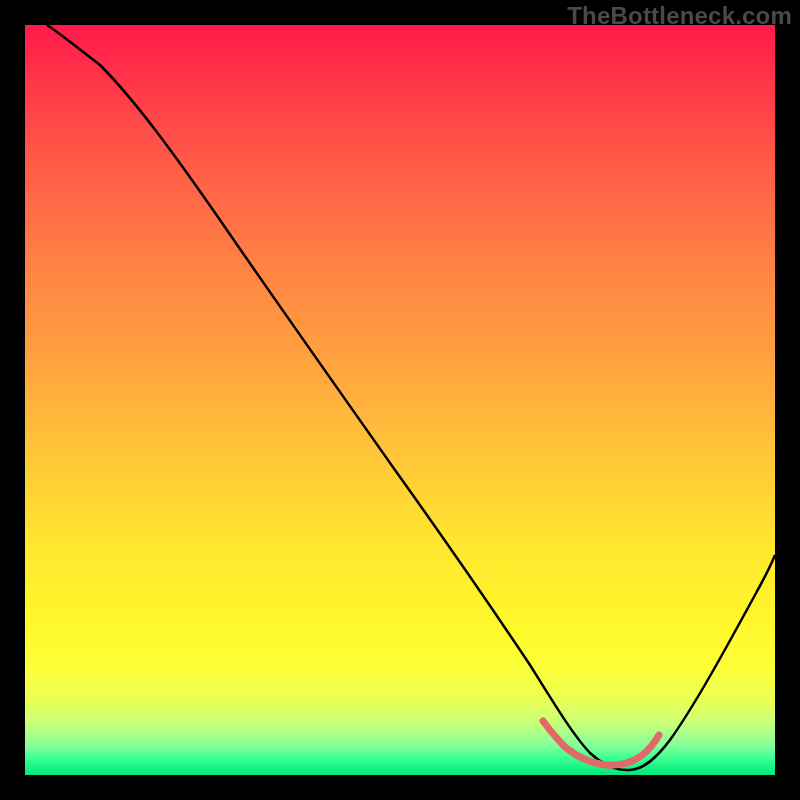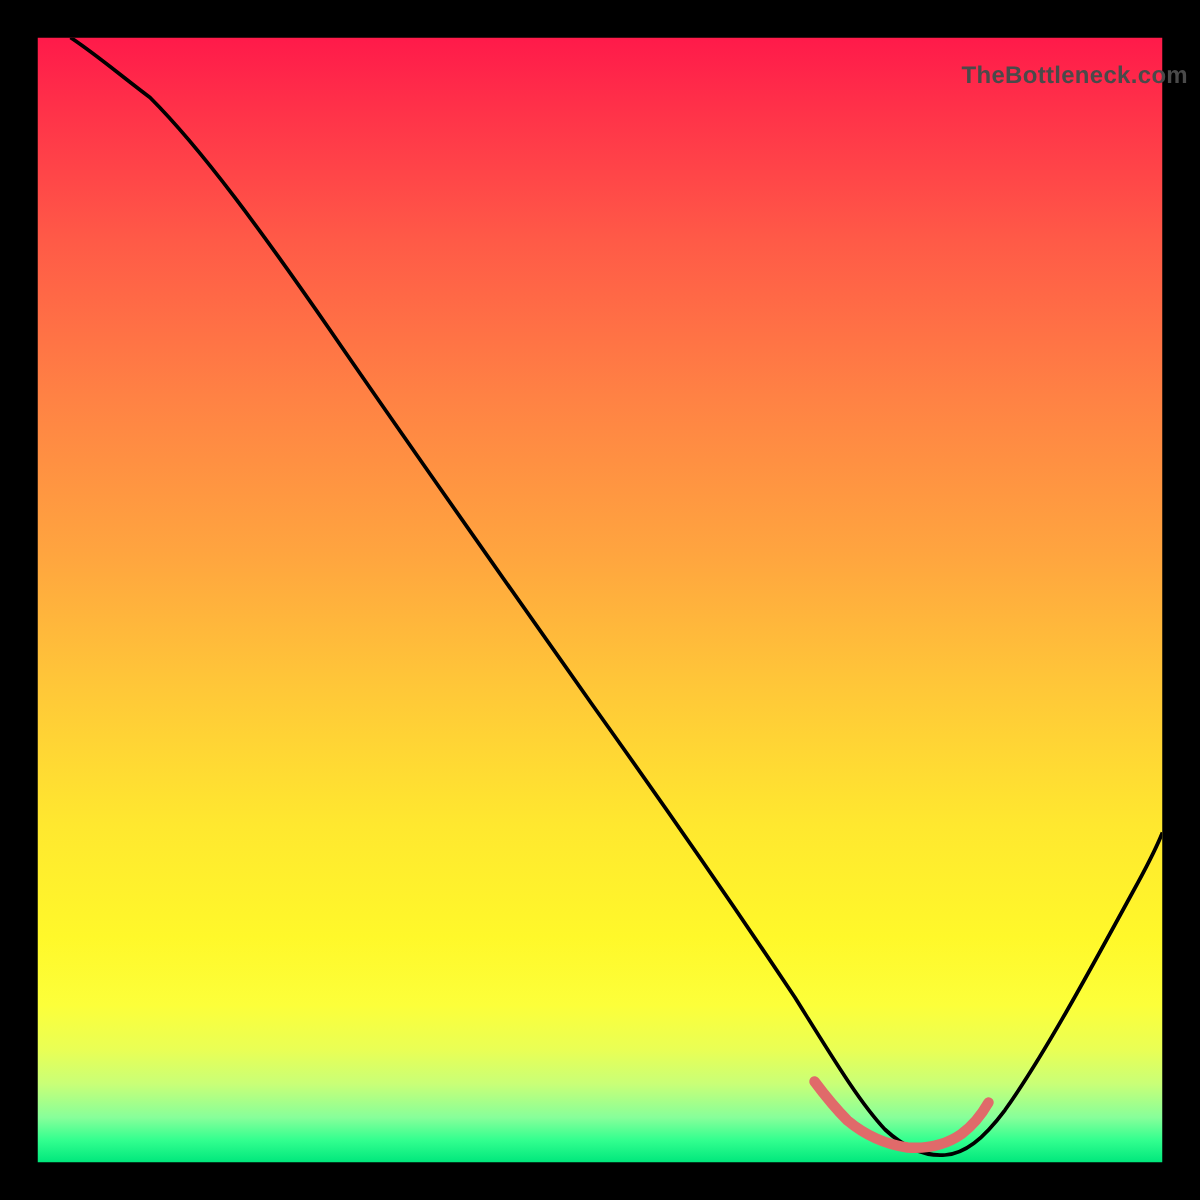--- a/index.html
+++ b/index.html
@@ -15,25 +15,24 @@
     position: relative;
     width: 800px;
     height: 800px;
     background: #000;
   }
   .watermark {
     position: absolute;
     top: 2px;
     right: 8px;
     color: #4a4a4a;
-    font-size: 16px;
+    font-size: 24px;
     font-weight: 600;
     letter-spacing: 0.2px;
     z-index: 10;
-    margin-top: 40px;
   }
   .plot-area {
     position: absolute;
     left: 25px;
     top: 25px;
     width: 750px;
     height: 750px;
     overflow: hidden;
   }
   .gradient {

